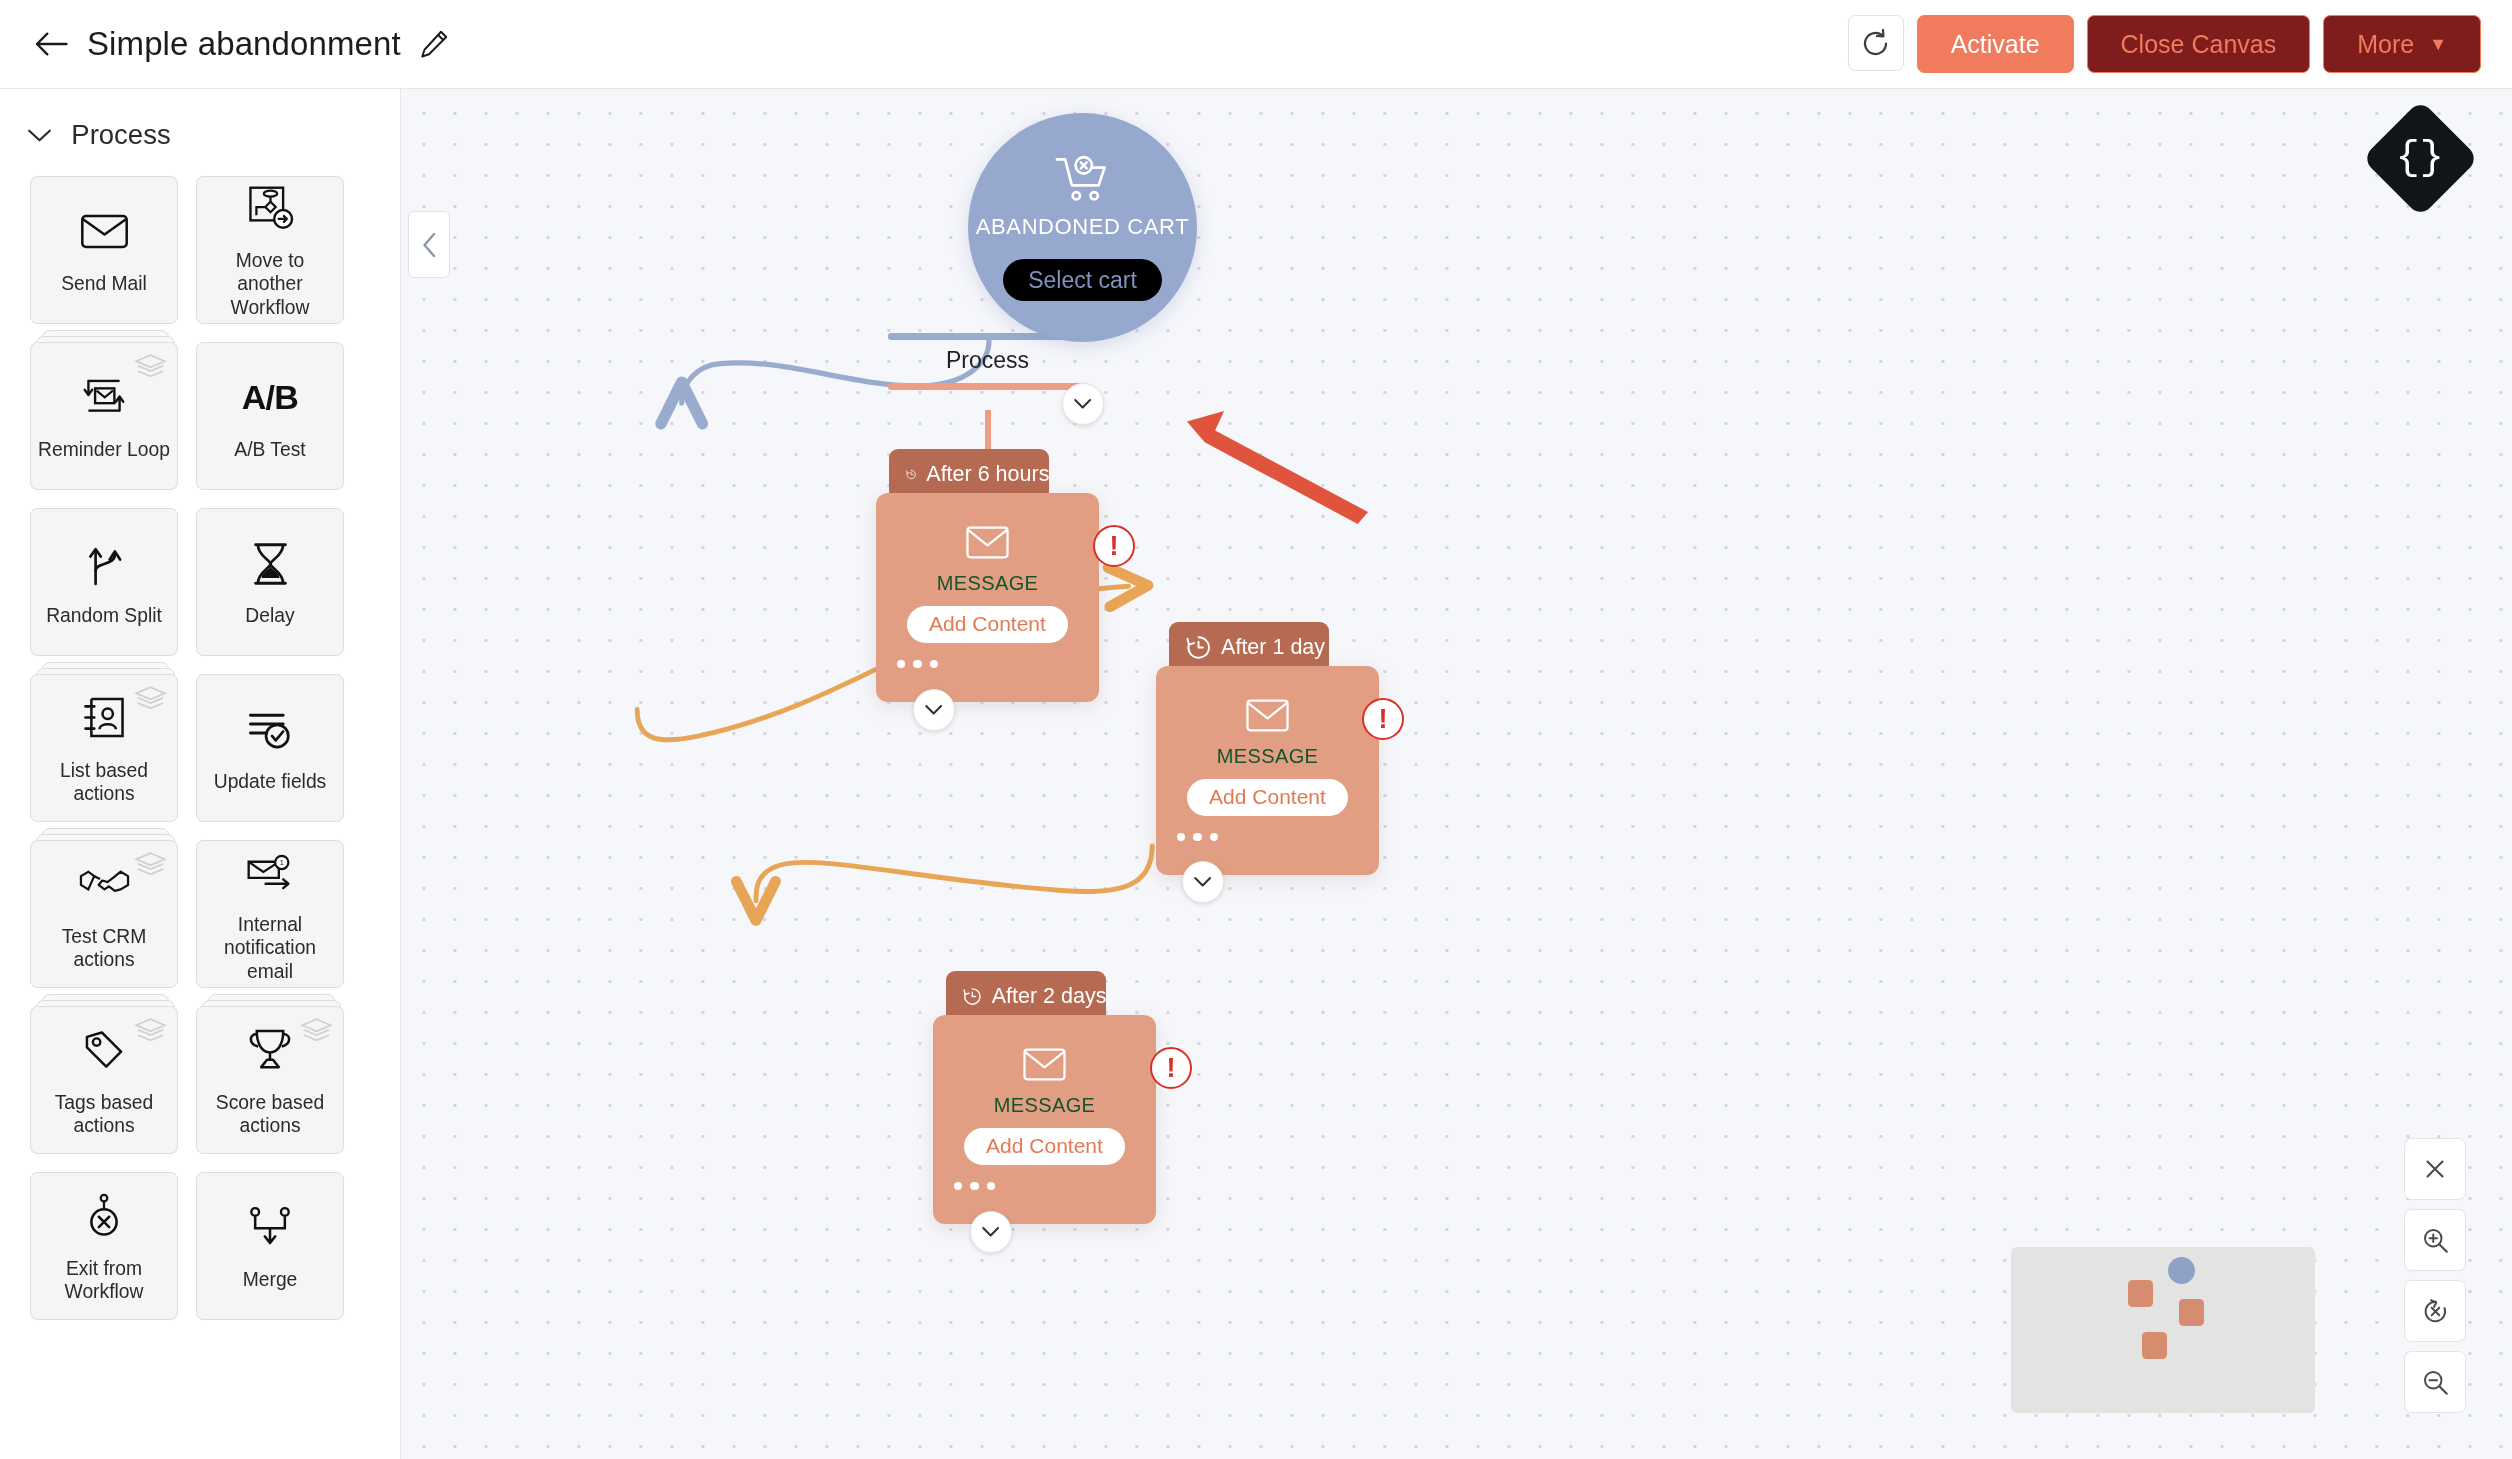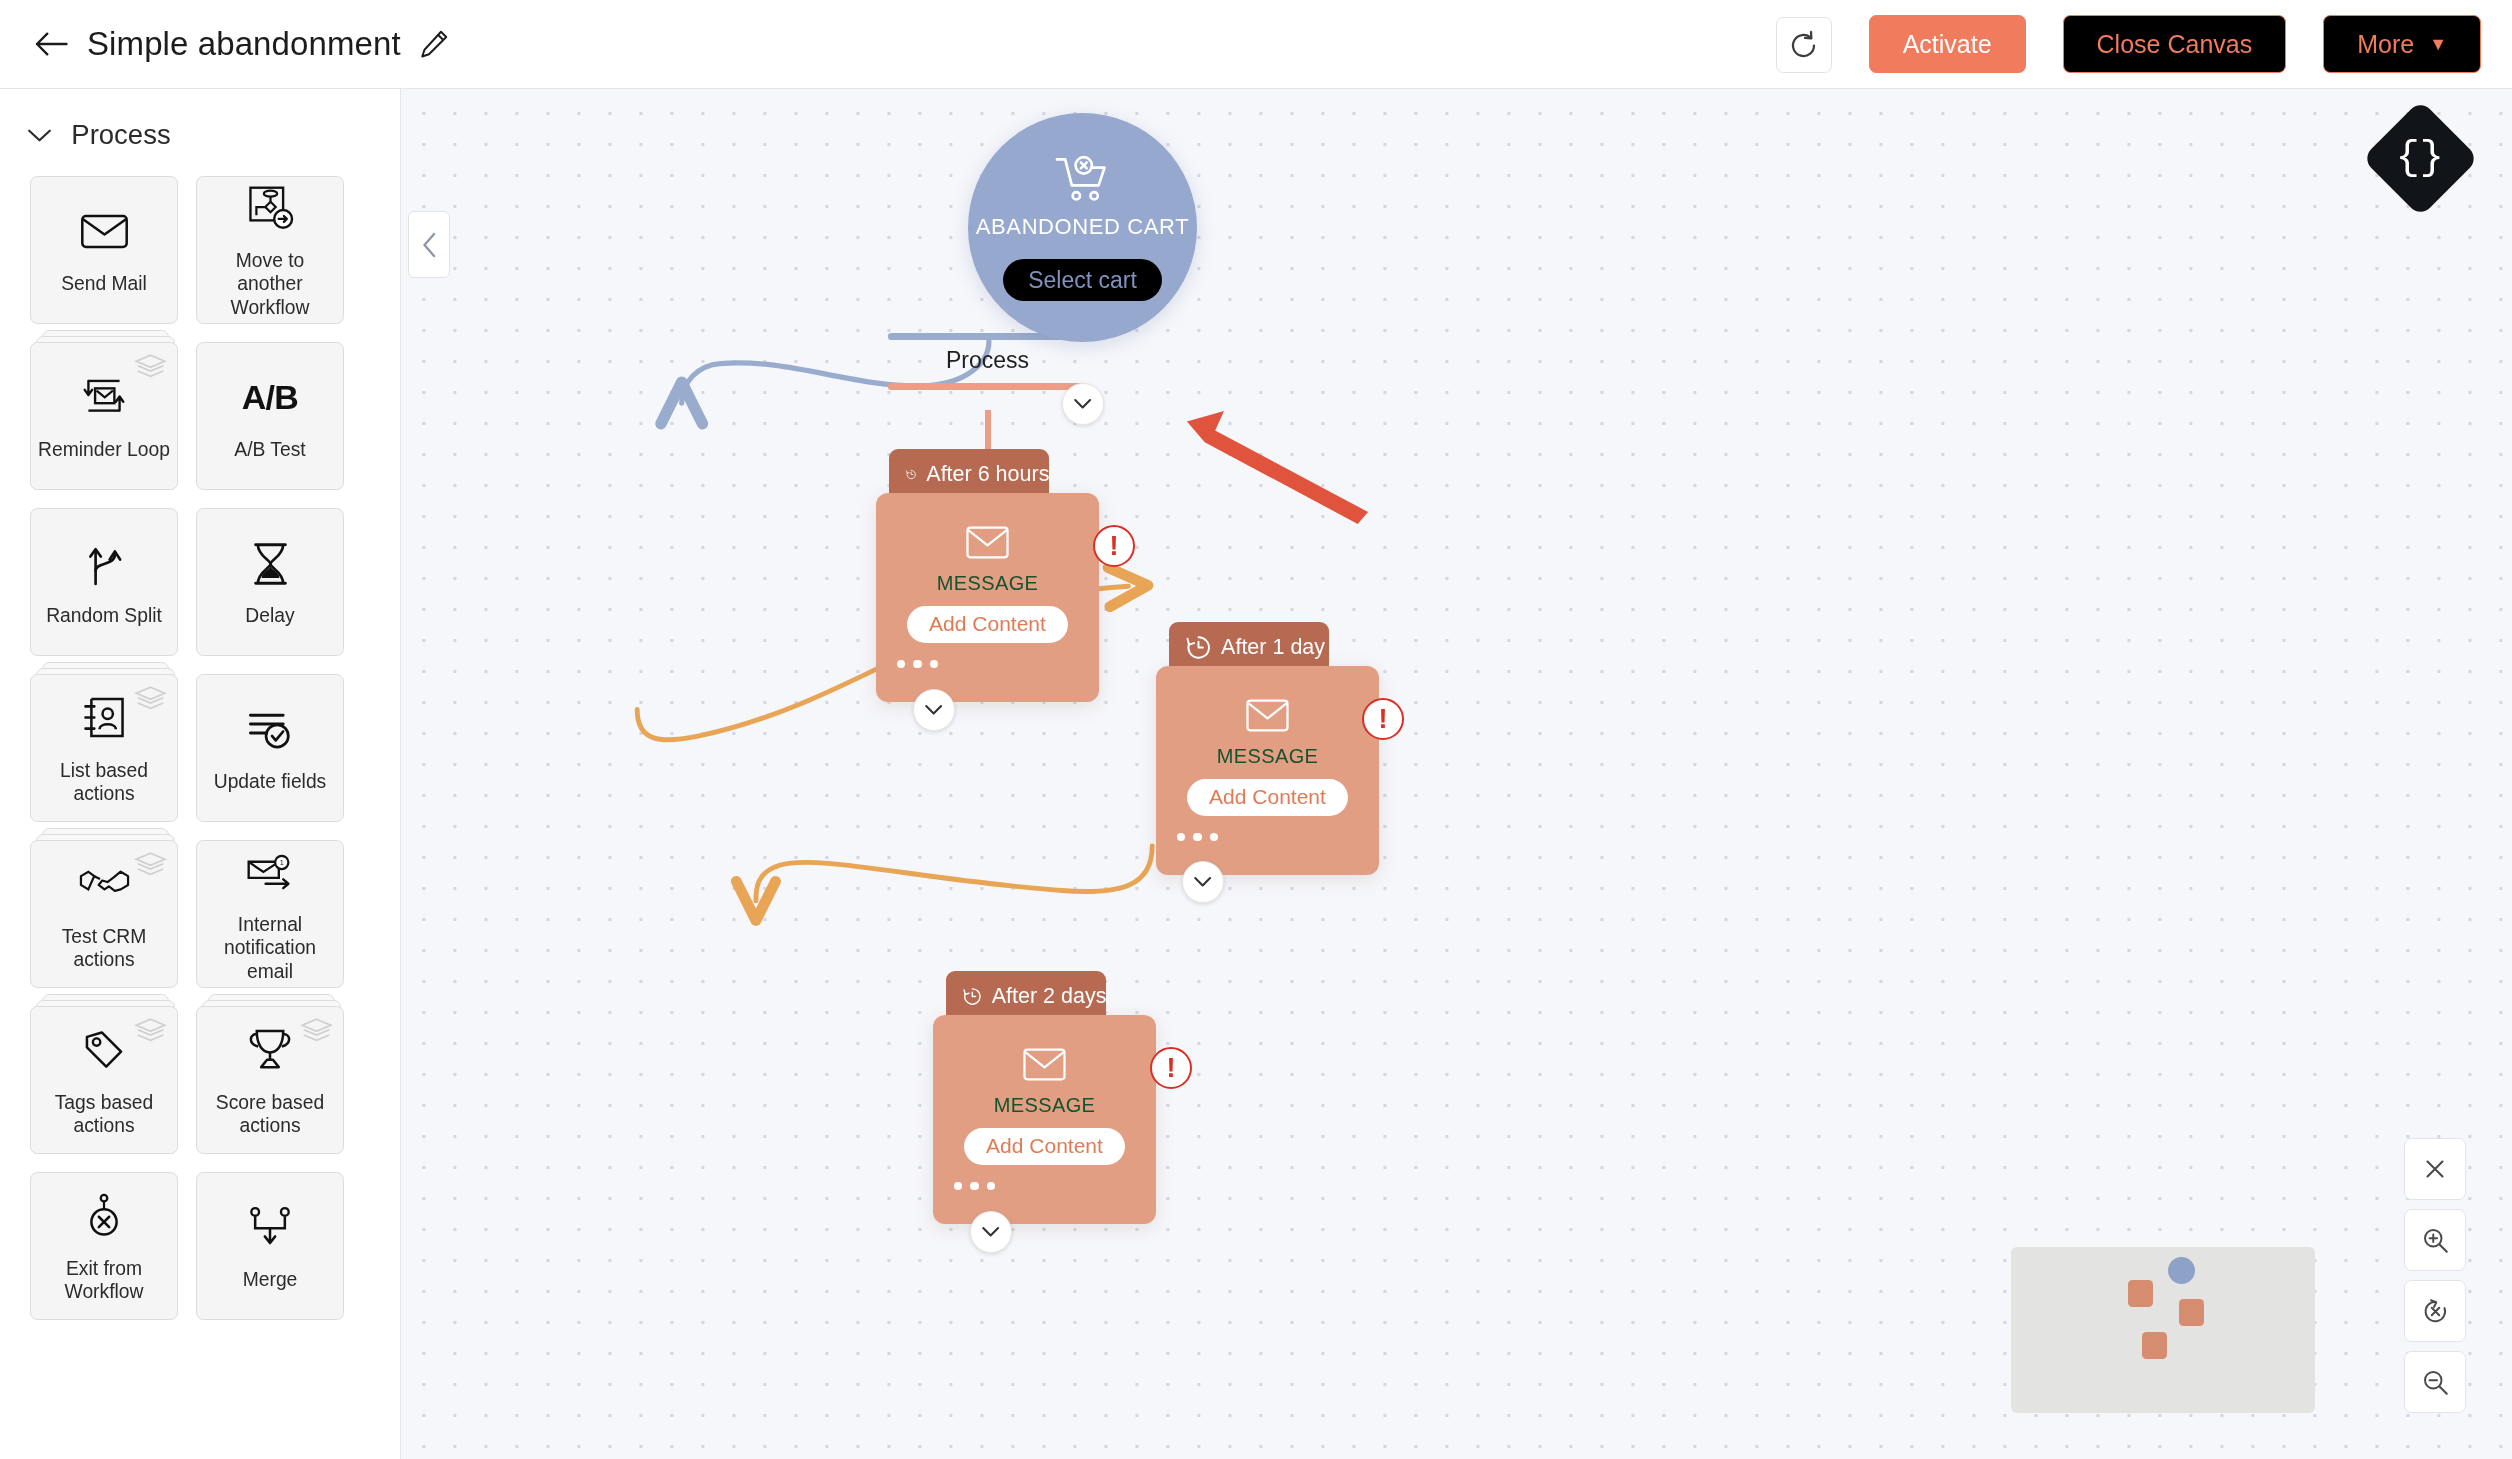--- a/index.html
+++ b/index.html
@@ -21,34 +21,34 @@
     width: 48px; height: 48px; margin-left: 27px;
     display: flex; align-items: center; justify-content: center;
     cursor: pointer;
   }
   .page-title {
     font-size: 33px; color: #1c1c1c; font-weight: 400;
     margin-left: 12px; letter-spacing: 0.1px; white-space: nowrap;
   }
   .edit-pencil { margin-left: 16.3px; display: flex; align-items: center; cursor: pointer; }
   .topbar-right {
-    margin-left: auto; display: flex; align-items: flex-end; gap: 37px; margin-right: 31px;
+    margin-left: auto; display: flex; align-items: flex-start; gap: 13px; margin-right: 31px;
   }
   .icon-btn-square {
     width: 56px; height: 56px; border: 0.7px solid #dfe2e6; border-radius: 7.4px;
     background: #fff; display: flex; align-items: center; justify-content: center;
     cursor: pointer;
   }
   .btn {
     height: 58px; border-radius: 7.4px; font-size: 25px;
     display: flex; align-items: center; justify-content: center;
     cursor: pointer; white-space: nowrap;
   }
   .btn-primary { background: #f07b5d; color:#fff; padding: 0 33px; border: 0.7px solid #f07b5d; }
-  .btn-outline { background: #000000; color:#f07b5d; padding: 0 33px; border: 0.7px solid #f07b5d; }
+  .btn-outline { background: #7f1d1d; color:#f07b5d; padding: 0 33px; border: 0.7px solid #f07b5d; }
   .btn-outline .caret { margin-left: 15px; font-size: 18px; line-height: 1; }
 
   
   .sidebar {
     position: absolute; left: 0; top: 89px; width: 401px; height: 1370px;
     background: #ffffff; border-right: 0.7px solid #e4e6ea;
     overflow: hidden;
   }
   .section-head {
     display: flex; align-items: center; gap: 19.3px;

